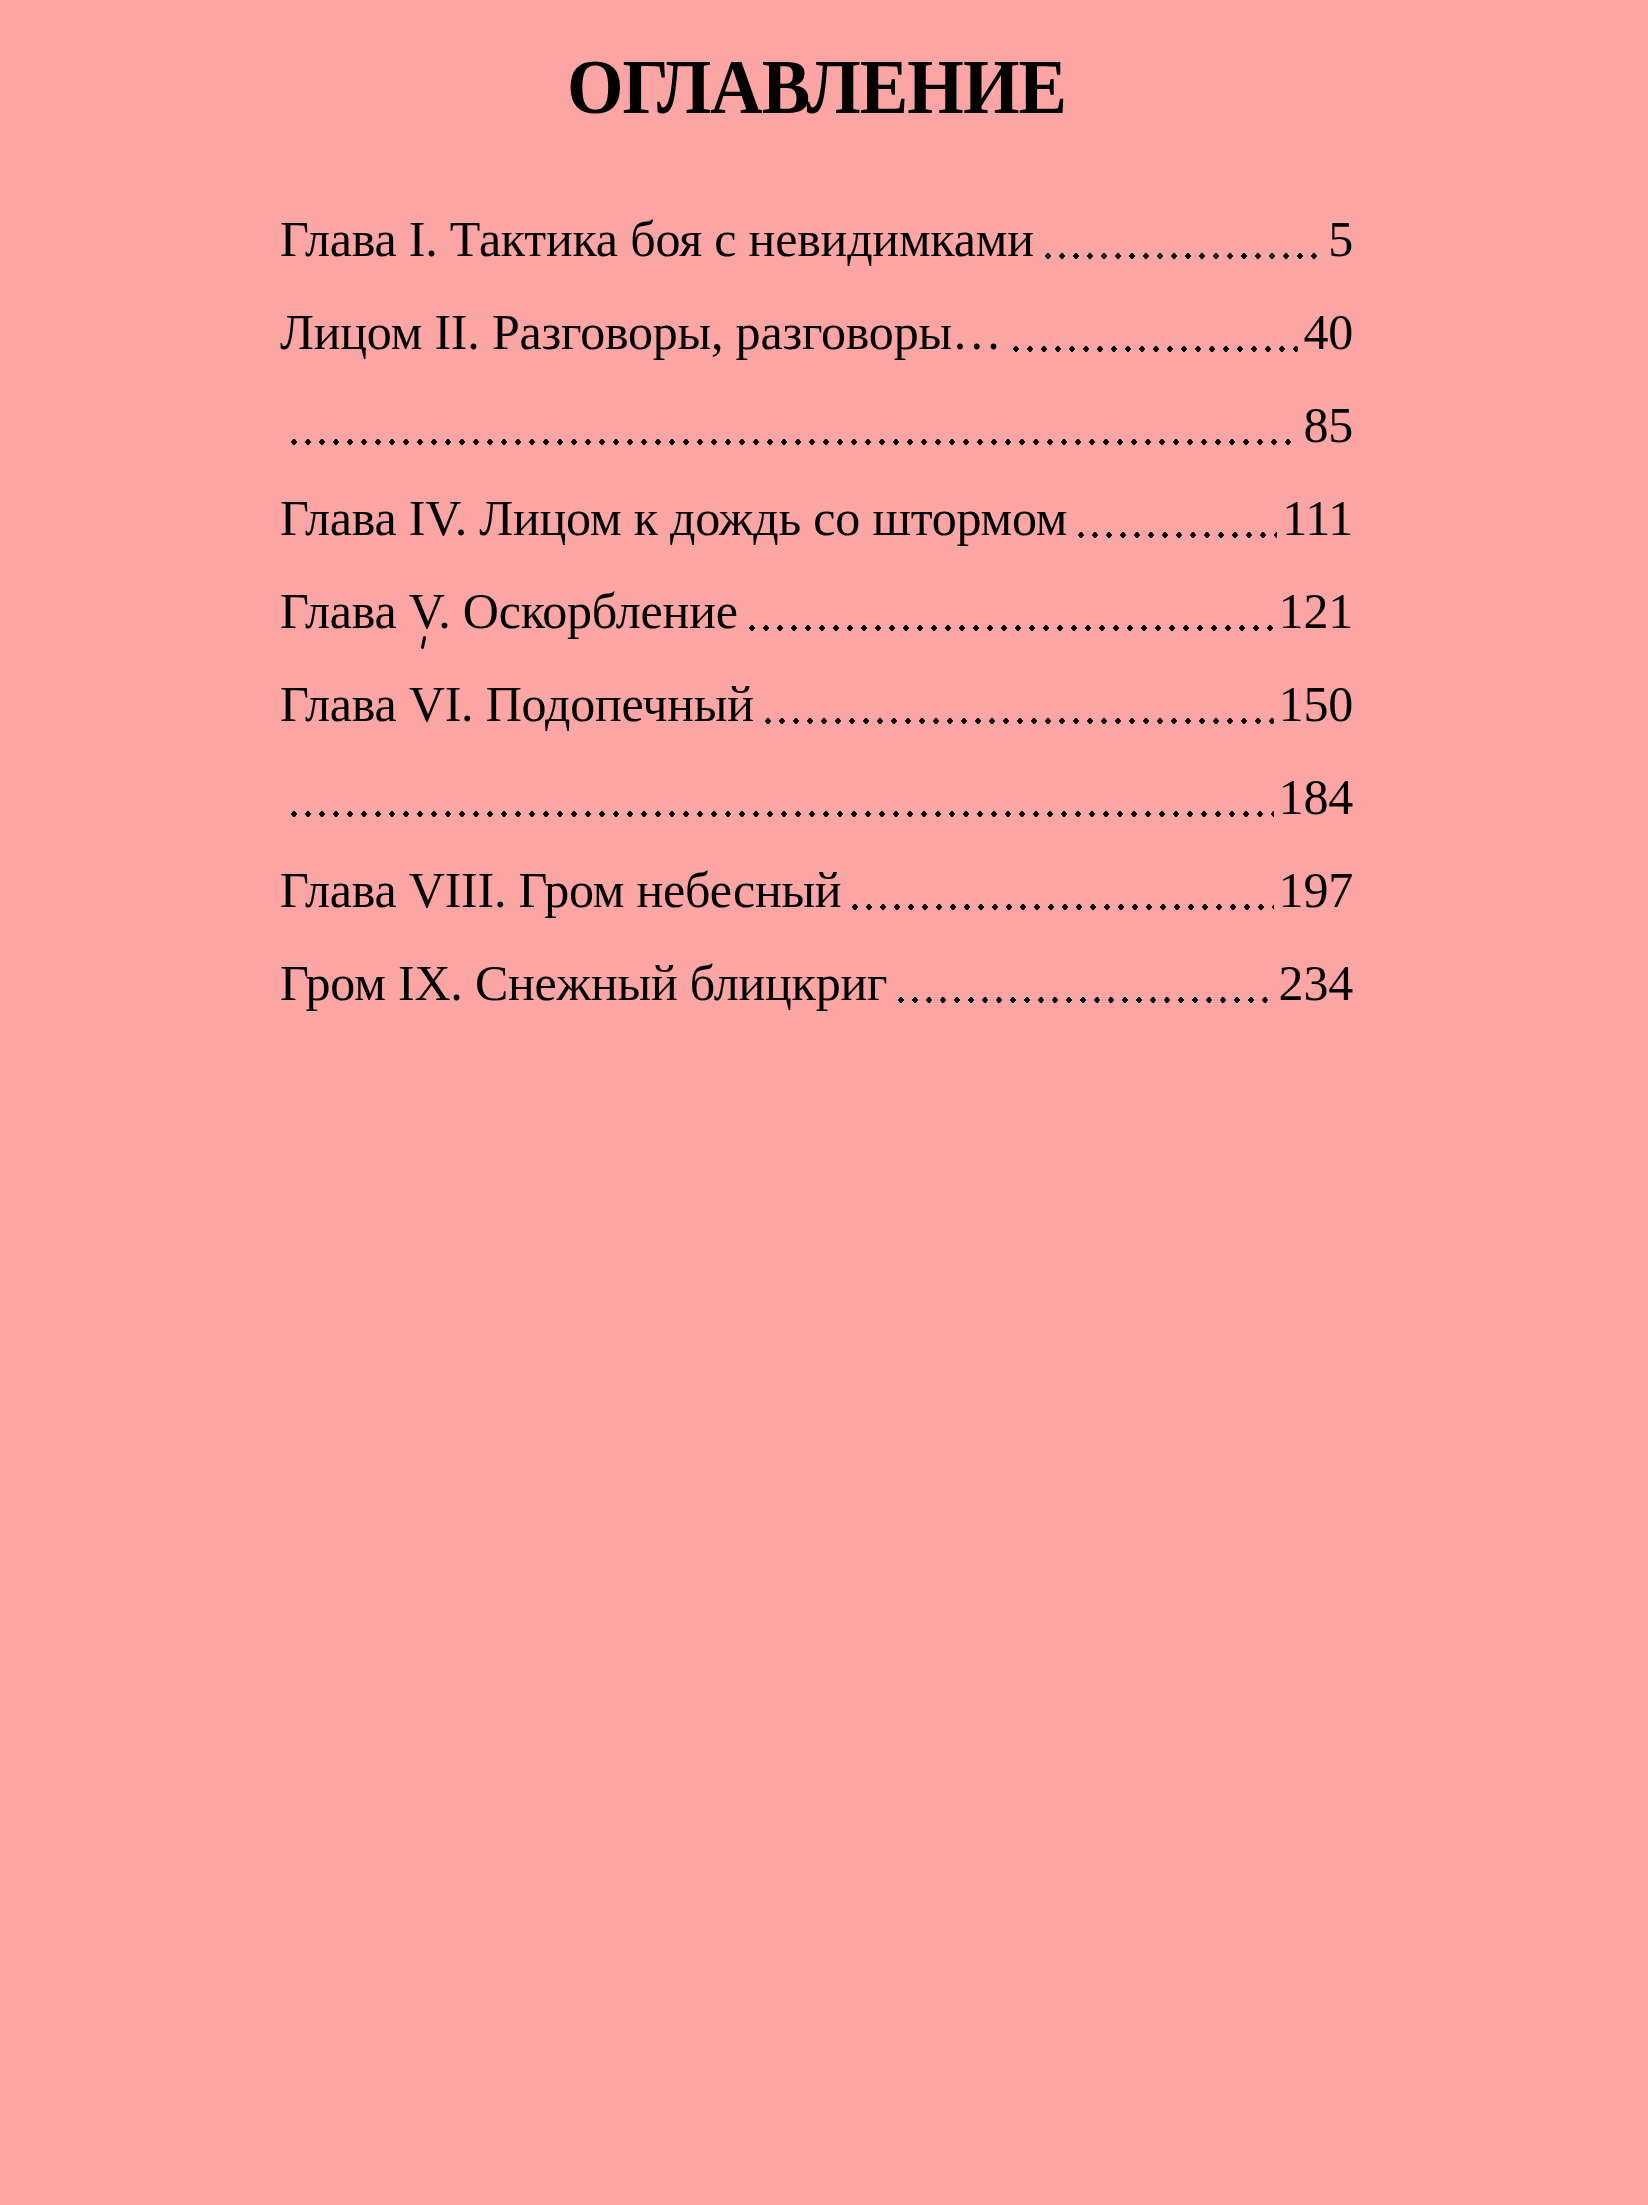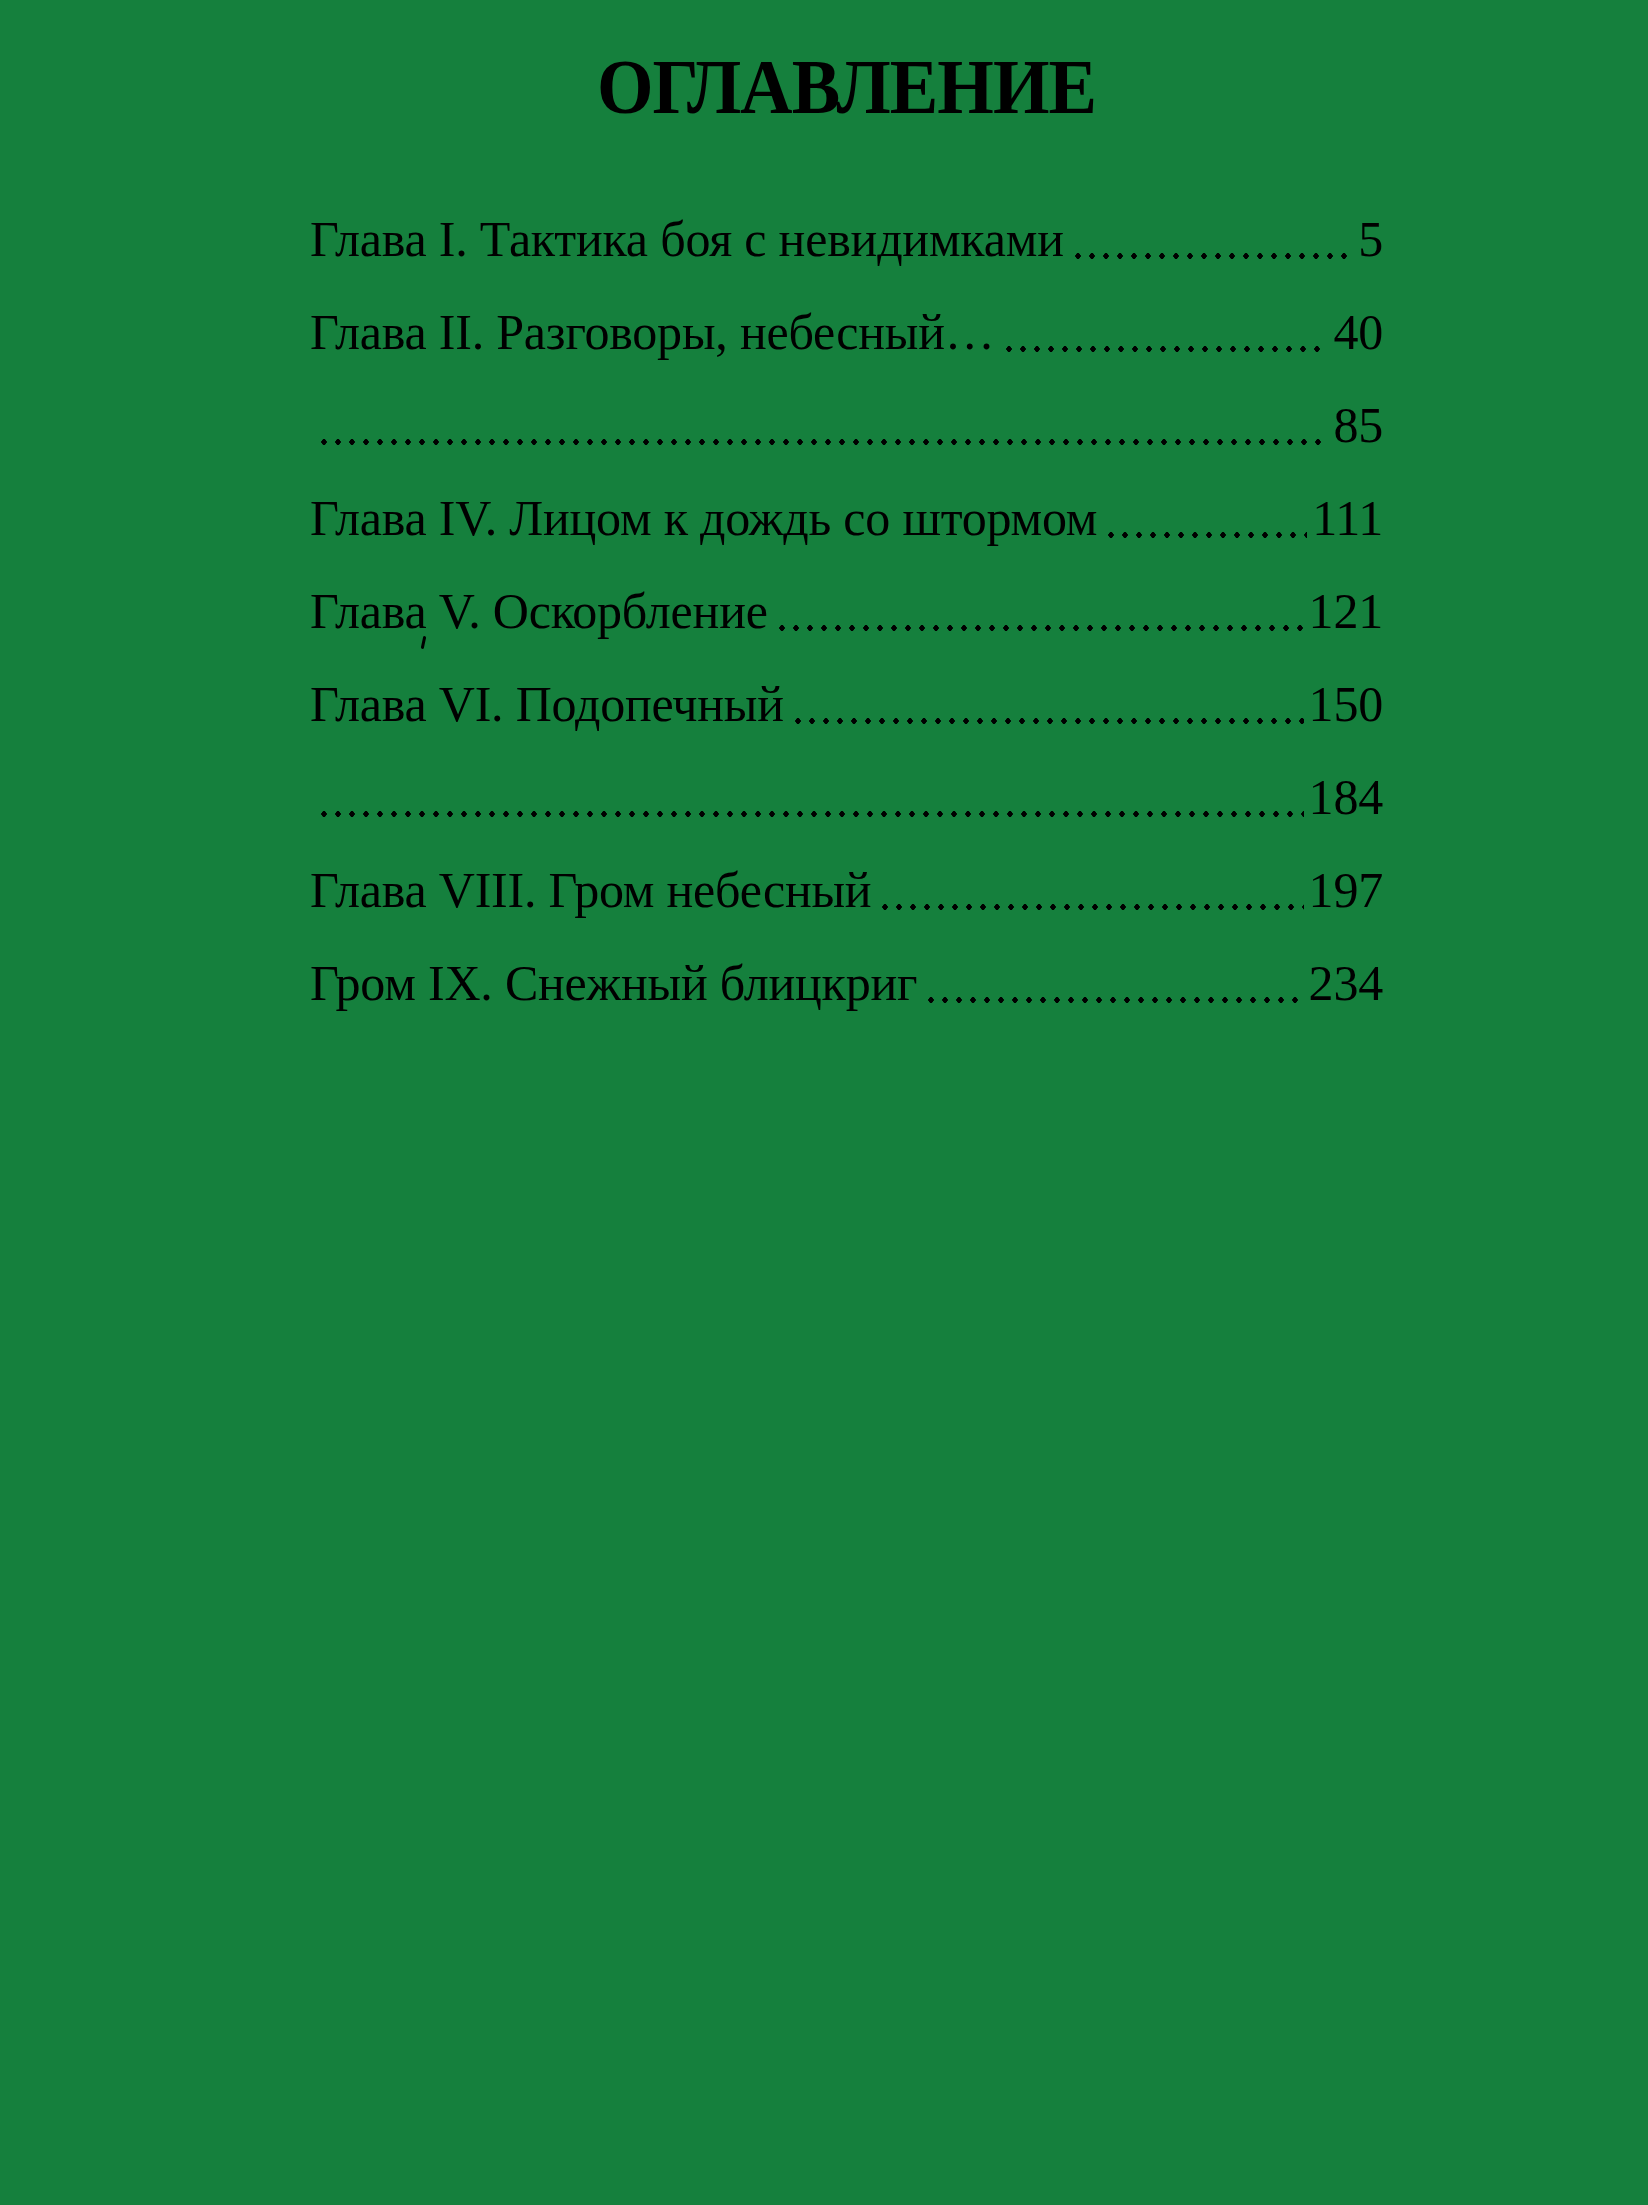--- a/index.html
+++ b/index.html
@@ -11,22 +11,21 @@
     width: 1648px;
     height: 2205px;
     position: relative;
     font-family: "Liberation Serif", "DejaVu Serif", serif;
     color: #000000;
     overflow: hidden;
   }
   .page {
     position: absolute;
     inset: 0;
-    background: #15803d;
-    padding-left: 30px;
+    background: #fca5a5;
   }
   .title {
     margin: 47px 280px 0 280px;
     width: 1073px;
     text-align: center;
     font-size: 79px;
     font-weight: bold;
     line-height: 1;
     letter-spacing: -1px;
     transform: scaleX(0.92);
@@ -80,21 +79,21 @@
   <h1 class="title">ОГЛАВЛЕНИЕ</h1>
 
   <div class="toc">
   <div class="toc-row">
     <span class="toc-label">Глава I. Тактика боя с невидимками</span>
     <span class="toc-dots"></span>
     <span class="toc-page">5</span>
   </div>
 
   <div class="toc-row">
-    <span class="toc-label">Глава II. Разговоры, небесный…</span>
+    <span class="toc-label">Лицом II. Разговоры, разговоры…</span>
     <span class="toc-dots"></span>
     <span class="toc-page">40</span>
   </div>
 
   <div class="toc-row">
     <span class="toc-dots"></span>
     <span class="toc-page">85</span>
   </div>
 
   <div class="toc-row">

